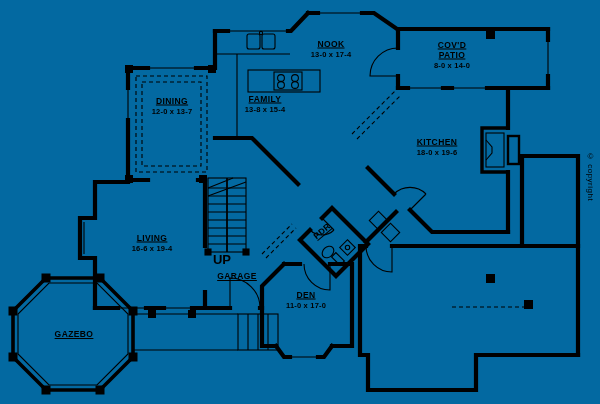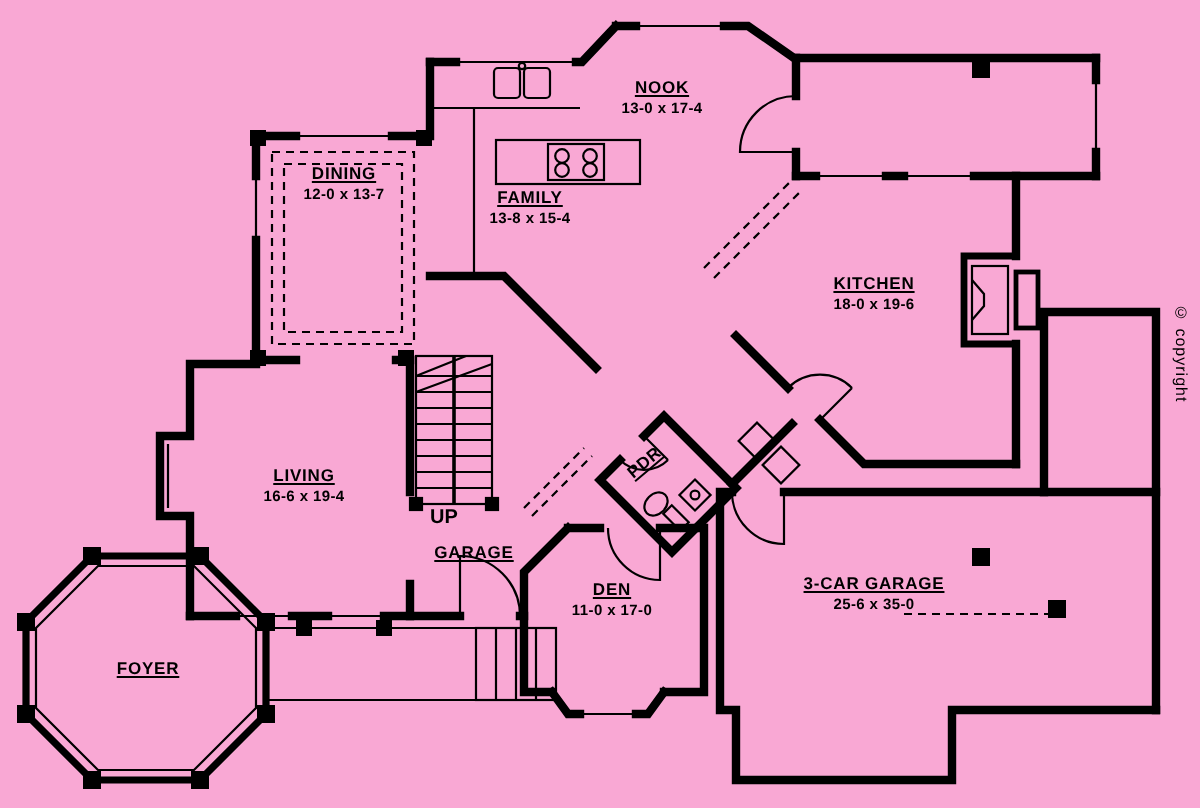--- a/index.html
+++ b/index.html
@@ -1,24 +1,24 @@
 <!DOCTYPE html>
 <html><head>
 <meta charset="utf-8">
 <style>
   html,body{margin:0;padding:0;background:#fff;}
-  .stage{position:relative;width:600px;height:404px;background:#f9a8d4;overflow:hidden;
+  .stage{position:relative;width:600px;height:404px;background:#0369a1;overflow:hidden;
          font-family:"Liberation Sans",sans-serif;}
   svg{position:absolute;left:0;top:0;}
   .lbl{position:absolute;transform:translate(-50%,-50%);text-align:center;color:#000;
        white-space:nowrap;line-height:10px;}
   .rn{display:block;font-weight:bold;font-size:8.5px;letter-spacing:.4px;
       text-decoration:underline;text-underline-offset:1px;}
   .rd{display:block;font-weight:bold;font-size:7.5px;letter-spacing:.2px;margin-top:1px;}
-  .up{position:absolute;transform:translate(-50%,-50%);font-weight:bold;font-size:10px;color:#000;}
+  .up{position:absolute;transform:translate(-50%,-50%);font-weight:bold;font-size:13px;color:#000;}
   .pdr{transform:translate(-50%,-50%) rotate(-40deg);}
   .copyright{position:absolute;left:586px;top:152px;writing-mode:vertical-rl;
              font-size:8px;color:#000;letter-spacing:.5px;}
 </style>
 </head>
 <body>
 
 <div class="stage">
 
 <svg width="600" height="404" viewBox="0 0 600 404">
@@ -160,22 +160,27 @@
     <rect x="486" y="274" width="9" height="9"></rect>
         <rect x="524" y="300" width="9" height="9"></rect>
   </g>
 </svg>
 
   <div class="lbl" style="left:331px;top:49px">
     <span class="rn">NOOK</span>
     <span class="rd">13-0 x 17-4</span>
   </div>
 
-
-  <div class="lbl" style="left:172px;top:92px">
+  <div class="lbl" style="left:452px;top:55px">
+    <span class="rn">COV'D</span>
+    <span class="rn">PATIO</span>
+    <span class="rd">8-0 x 14-0</span>
+  </div>
+
+  <div class="lbl" style="left:172px;top:106px">
     <span class="rn">DINING</span>
     <span class="rd">12-0 x 13-7</span>
   </div>
 
   <div class="lbl" style="left:265px;top:104px">
     <span class="rn">FAMILY</span>
     <span class="rd">13-8 x 15-4</span>
   </div>
 
   <div class="lbl" style="left:437px;top:147px">
@@ -195,25 +200,21 @@
   <div class="lbl pdr" style="left:322px;top:231px">
     <span class="rn">PDR</span>
   </div>
 
   <div class="lbl" style="left:306px;top:300px">
     <span class="rn">DEN</span>
     <span class="rd">11-0 x 17-0</span>
   </div>
 
   <div class="lbl" style="left:74px;top:334px">
-    <span class="rn">FOYER</span>
-  </div>
-
-  <div class="lbl" style="left:437px;top:297px">
-    <span class="rn">3-CAR GARAGE</span>
-    <span class="rd">25-6 x 35-0</span>
-  </div>
+    <span class="rn">GAZEBO</span>
+  </div>
+
 
   <div class="up" style="left:222px;top:259px">UP</div>
 
   <div class="copyright">© copyright</div>
 
 </div>
 
 </body></html>

